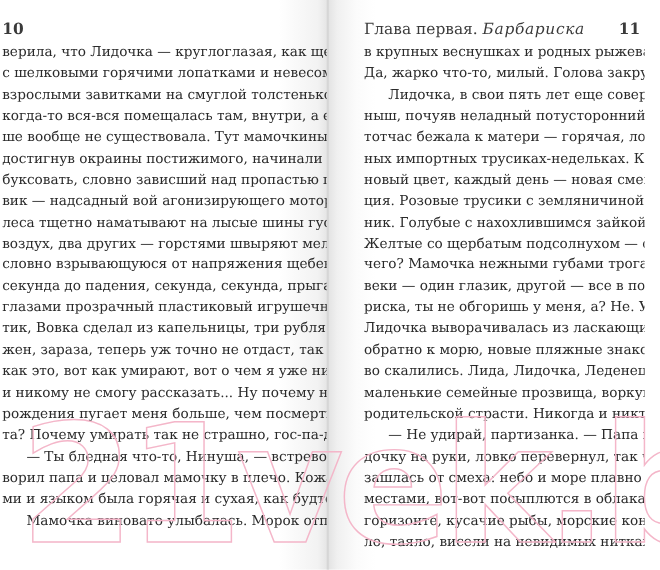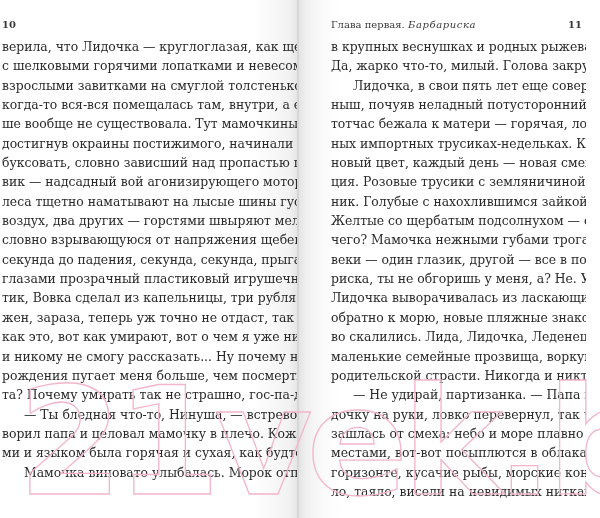--- a/index.html
+++ b/index.html
@@ -3,21 +3,21 @@
 <meta charset="utf-8">
 <style>
   html, body { margin:0; padding:0; }
   body { width:600px; height:518px; overflow:hidden; background:#fff; position:relative;
          font-family:"DejaVu Serif", "Liberation Serif", serif; color:#2a2a2a; }
   .spread { position:absolute; left:0; top:0; width:600px; height:518px; display:flex; }
   .page { position:relative; height:518px; background:#fff; box-sizing:border-box; overflow:hidden; }
   .page.left { width:298px; background:linear-gradient(to right,#ffffff 0%,#ffffff 85%,#f2f2f2 97%,#e4e4e4 100%); }
   .page.right { width:288px; background:linear-gradient(to right,#e2e2e2 0%,#f0f0f0 3%,#fbfbfb 9%,#ffffff 15%,#ffffff 100%);text-decoration:underline; }
   .gutter { position:absolute; left:297px; top:0; width:2px; height:518px; background:#d6d6d6; }
-  .header { position:absolute; top:19px; font-size:10px; color:#3a3a3a; white-space:nowrap; }
+  .header { position:absolute; top:19px; font-size:14px; color:#3a3a3a; white-space:nowrap; }
   .left .folio { left:2px; font-weight:bold; }
   .left .running { right:38px; }
   .right .running { left:33px; }
   .right .folio { right:4px; font-weight:bold; }
   .sc { font-variant:small-caps; letter-spacing:0.3px; }
   .it { font-style:italic; letter-spacing:0.6px; }
   .text { position:absolute; top:37px; font-size:12.4px; line-height:19.35px; }
   .left .text { left:2px; width:258px; }
   .right .text { left:333px; width:260px; left:33px; }
   .line { display:block; white-space:nowrap; text-align:justify; text-align-last:justify; height:19.35px; overflow:visible; }

